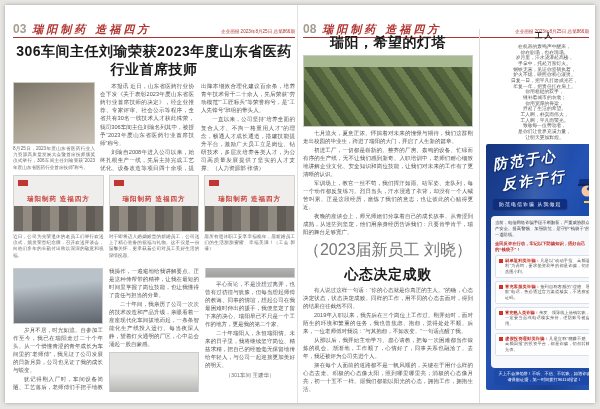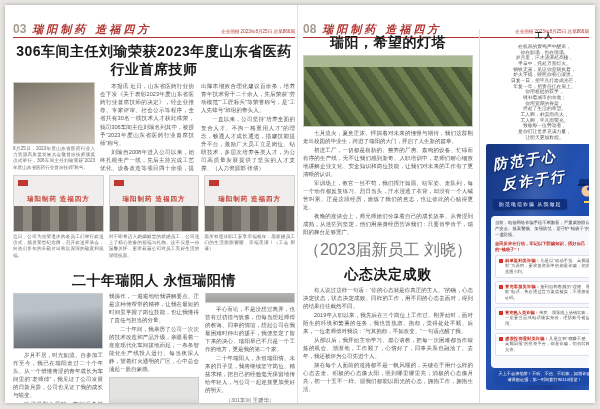--- a/index.html
+++ b/index.html
@@ -153,21 +153,20 @@
         <div class="gphoto">
         <span class="glabel">瑞阳制药 造福四方</span>
       </div>
       </div>
     <div class="caprow">
         <div class="cap">近日，公司为光荣退休的老员工们举行欢送仪式，颁发荣誉纪念牌，召开欢送座谈会，向他们多年的辛勤付出致以深深的敬意和祝福。</div>
         <div class="cap">对于即将迈入婚姻殿堂的新婚员工，公司送上了精心准备的祝福与礼物。这不仅是一份温馨关怀，更承载着公司对员工美好生活的深情祝愿。</div>
         <div class="cap">愿所有退休职工安享幸福晚年，愿新婚员工们的生活甜甜蜜蜜、幸福美满！（工会 郭倩）</div>
       </div>
 
-    <div class="art-h">二十年瑞阳人 永恒瑞阳情</div>
 
     <div class="cols3">
       <div class="photo-woman"></div>
       <div>
           <p class="para">岁月不居，时光如流。自参加工作至今，我已在瑞阳走过二十个年头。从一个懵懂青涩的青年成长为车间里的“老师傅”，我见证了公司发展的日新月异，公司也见证了我的成长与蜕变。</p>
           <p class="para">犹记得刚入厂时，车间设备简陋、工艺落后，老师傅们手把手地教我操作，一遍遍地给我讲解要点。正是这种传帮带的精神，让我在最短的时间里掌握了岗位技能，也让我懂得了责任与担当的分量。</p>
           <p class="para">二十年间，我亲历了公司一次次的技术改造和产品升级，亲眼看着一座座现代化车间拔地而起，一条条智能化生产线投入运行。每当夜深人静，望着灯火通明的厂区，心中总会涌起一股自豪感。</p>
         </div>
       <div class="photo-white"></div>
       <div>

